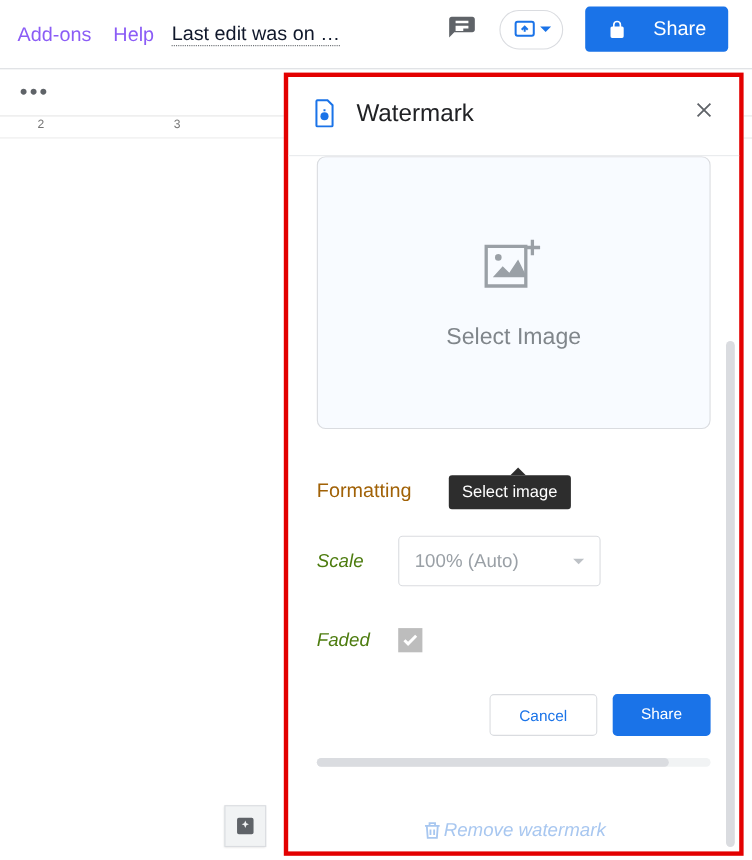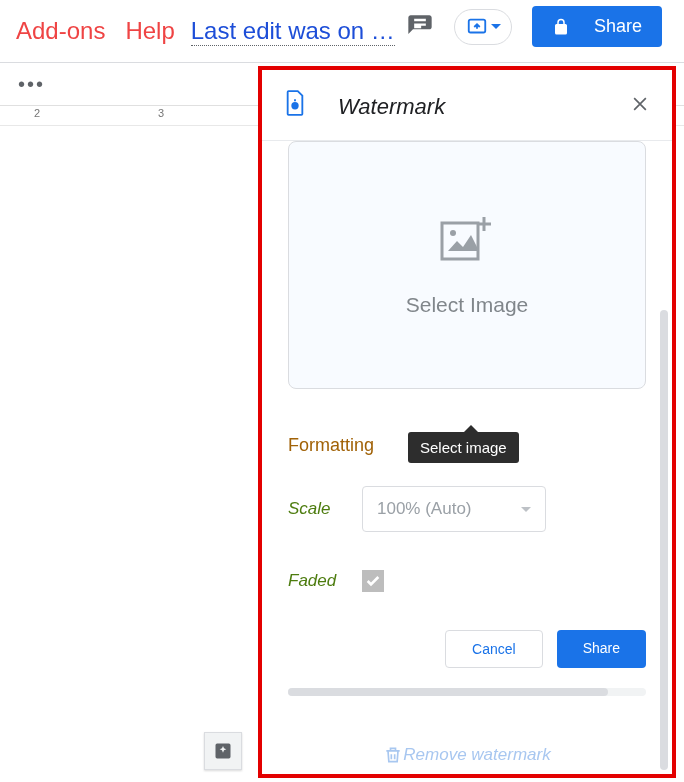--- a/index.html
+++ b/index.html
@@ -13,27 +13,27 @@
     position: relative;
     color: #202124;
   }
   .menubar {
     display: flex;
     align-items: center;
     height: 62px;
     padding-left: 6px;
   }
   .menu-item {
-    font-size: 24px;
-    color: #ef4444;
+    font-size: 18px;
+    color: #8b5cf6;
     padding: 4px 10px;
   }
   .last-edit {
-    font-size: 24px;
-    color: #1d4ed8;
+    font-size: 18px;
+    color: #0f172a;
     border-bottom: 1px dotted #5f6368;
     margin-left: 6px;
   }
   .top-icons {
     position: absolute;
     top: 6px;
     right: 22px;
     display: flex;
     align-items: center;
     gap: 20px;
@@ -121,24 +121,23 @@
     left: 258px;
     width: 418px;
     height: 712px;
     border: 4px solid #e30000;
     background:#fff;
     display:flex;
     flex-direction:column;
   }
   .panel-header {
     display:flex;
-    align-items:flex-end;
+    align-items:flex-start;
     padding: 20px 22px 20px 22px;
-    gap: 32px;
-    font-style: italic;
+    gap: 18px;
   }
   .panel-title {
     font-size: 22px;
     font-weight: 400;
     color: #202124;
     flex:1;
   }
   .close-x { color:#5f6368; font-size:22px; }
   .panel-divider { height:1px; background:#e8eaed; }
   .panel-body {

